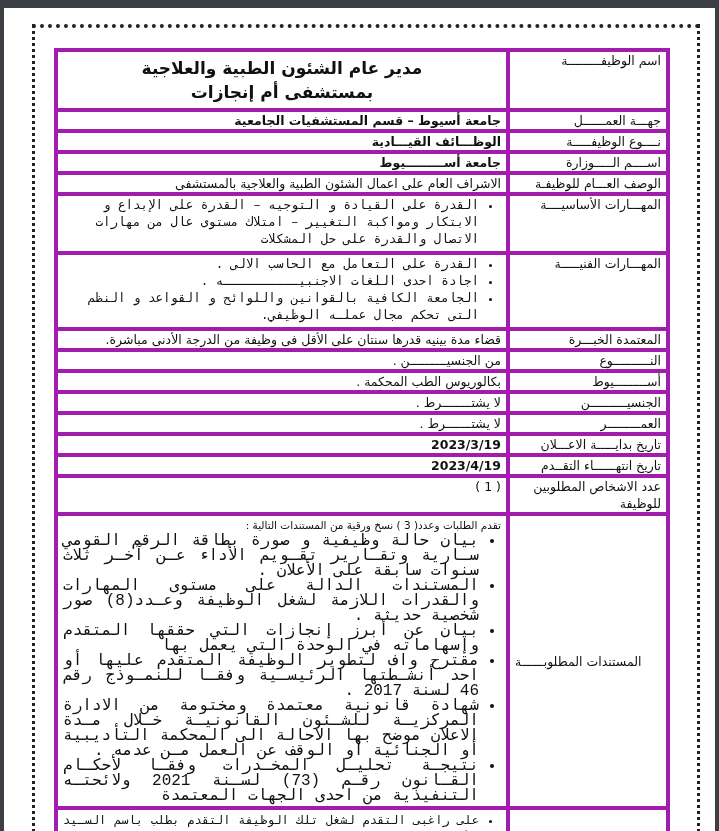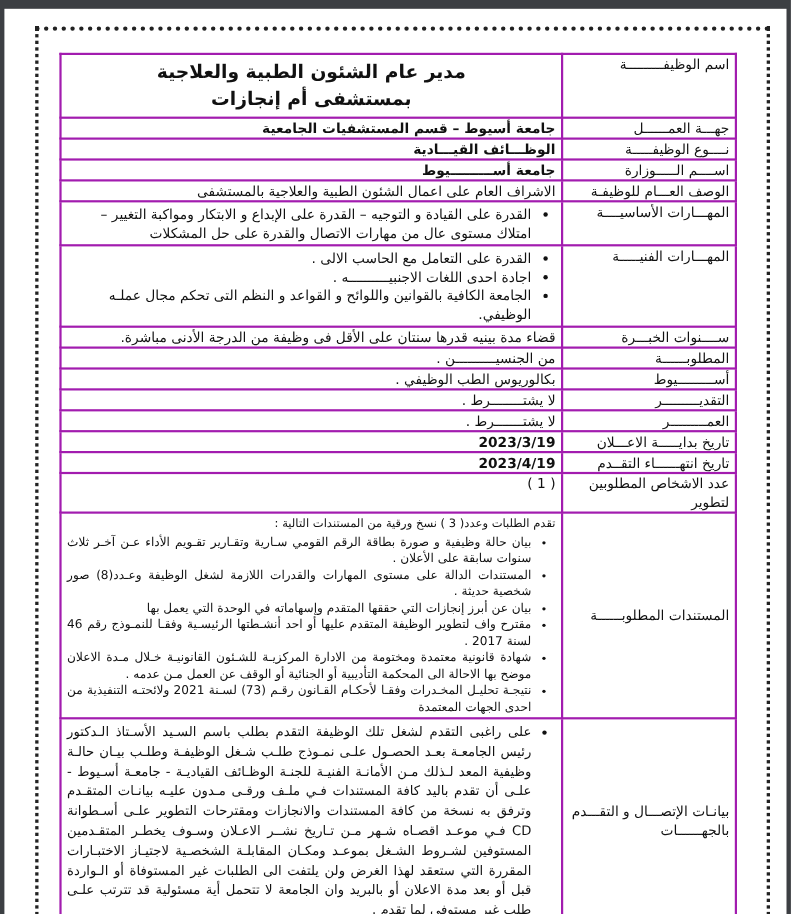--- a/index.html
+++ b/index.html
@@ -19,35 +19,35 @@
     border-right: 3px dotted #222;
   }
   table.job {
     position: absolute; left: 50px; top: 40px;
     width: 616px;
     border-collapse: collapse;
     direction: rtl;
     table-layout: fixed;
   }
   table.job td {
-    border: 2px solid #a21caf;
+    border: 4px solid #a21caf;
     vertical-align: top;
     padding: 0 5px;
     font-size: 12.5px;
     line-height: 17px;
     color: #111;
   }
   td.label { width: 146px; font-size: 13px; color: #222; text-align: right; }
-  td.label.mid { vertical-align: middle; text-align: right; }
+  td.label.mid { vertical-align: middle; text-align: left; }
   td.val.bold { font-weight: bold; padding-left: 36px; }
   .title { font-size: 17px; font-weight: bold; text-align: center; line-height: 24px; padding: 4px 0; }
-  ul.bl { margin: 2px 0; padding-right: 22px; list-style: disc; }
+  ul.bl { margin: 2px 0; padding-right: 22px; list-style: disc; font-family: Liberation Mono, monospace; }
   ul.bl li { margin: 0; }
   .intro { font-size: 10.5px; line-height: 14px; margin-top: 2px; }
-  .docs li { font-size: 11px; line-height: 15px; text-align: justify; }
+  .docs li { font-size: 16px; line-height: 15px; text-align: justify; }
   .contact li { font-size: 12px; line-height: 18px; text-align: justify; }
 </style>
 </head>
 <body>
 
 <div class="page">
   <div class="frame"></div>
 
   <table class="job">
     <tbody>
@@ -88,49 +88,49 @@
       <td class="label">المهـــارات الفنيـــــة</td>
       <td class="val">
         <ul class="bl">
           <li>القدرة على التعامل مع الحاسب الالى .</li>
           <li>اجادة احدى اللغات الاجنبيــــــــــه .</li>
           <li>الجامعة الكافية بالقوانين واللوائح و القواعد و النظم التى تحكم مجال عملـه الوظيفي.</li>
         </ul>
       </td>
     </tr>
     <tr>
-      <td class="label">ســــنوات الخبـــرة</td>
+      <td class="label">المعتمدة الخبـــرة</td>
       <td class="val">قضاء مدة بينيه قدرها سنتان على الأقل فى وظيفة من الدرجة الأدنى مباشرة.</td>
     </tr>
     <tr>
-      <td class="label">المطلوبــــــة</td>
+      <td class="label">النــــــــــوع</td>
       <td class="val">من الجنسيــــــــــن .</td>
     </tr>
     <tr>
       <td class="label">أســـــــــيوط</td>
-      <td class="val">بكالوريوس الطب الوظيفي  .</td>
+      <td class="val">بكالوريوس الطب المحكمة  .</td>
     </tr>
     <tr>
-      <td class="label">التقديـــــــــر</td>
+      <td class="label">الجنسيــــــــــن</td>
       <td class="val">لا يشتــــــــرط .</td>
     </tr>
     <tr>
       <td class="label">العمـــــــــر</td>
       <td class="val">لا يشتـــــــرط .</td>
     </tr>
     <tr>
       <td class="label">تاريخ بدايـــــة الاعـــلان</td>
       <td class="val bold">2023/3/19</td>
     </tr>
     <tr>
       <td class="label">تاريخ انتهــــــاء التقــدم</td>
       <td class="val bold">2023/4/19</td>
     </tr>
     <tr>
-      <td class="label">عدد الاشخاص المطلوبين لتطوير</td>
+      <td class="label">عدد الاشخاص المطلوبين للوظيفة</td>
       <td class="val">( 1 )</td>
     </tr>
     <tr>
       <td class="label mid">المستندات المطلوبــــــة</td>
       <td class="val">
         <div class="intro">تقدم الطلبات وعدد( 3 ) نسخ ورقية من المستندات التالية :</div>
         <ul class="bl docs">
           <li>بيان حالة وظيفية و صورة بطاقة الرقم القومي سـارية وتقـارير تقـويم الأداء عـن آخـر ثلاث سنوات سابقة على الأعلان .</li>
           <li>المستندات الدالة على مستوى المهارات والقدرات اللازمة لشغل الوظيفة وعـدد(8) صور شخصية حديثة .</li>
           <li>بيان عن أبرز  إنجازات التي حققها المتقدم وإسهاماته في الوحدة التي يعمل بها</li>

